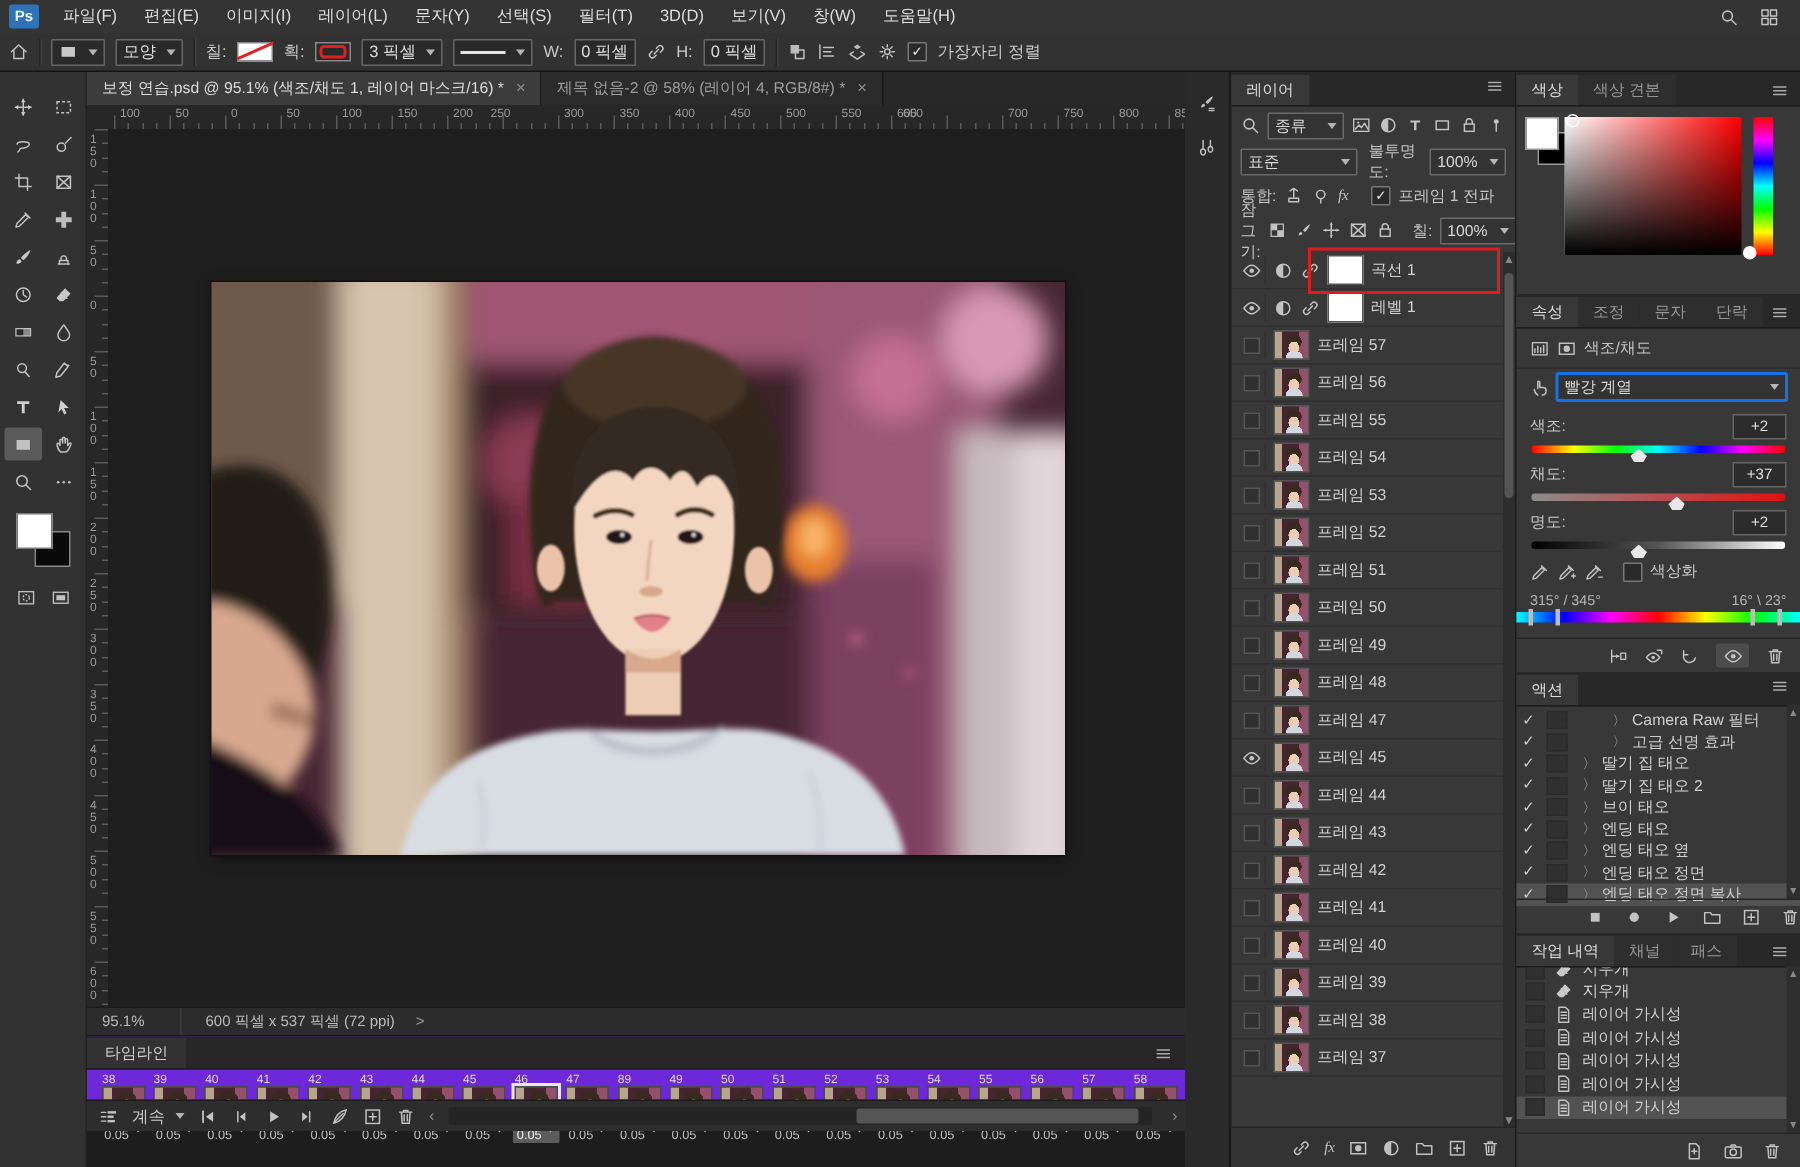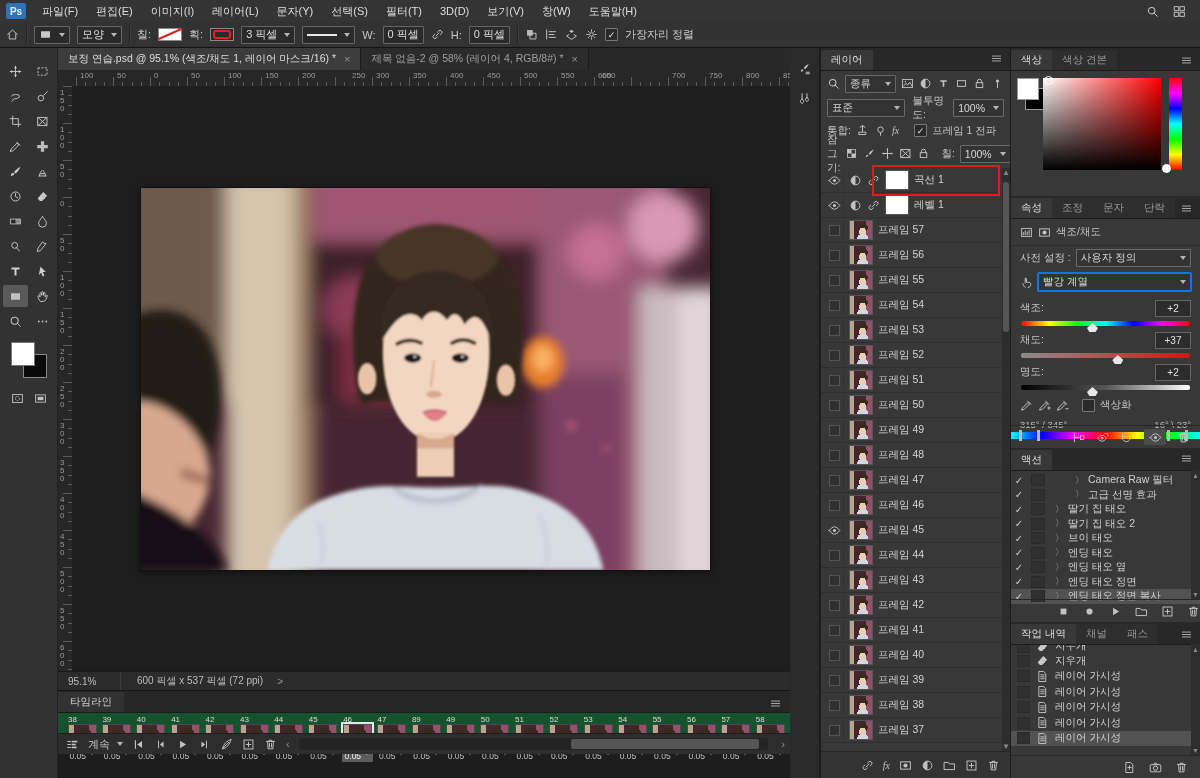--- a/index.html
+++ b/index.html
@@ -44,21 +44,21 @@
   .ruler-v{left:0;top:38px;width:14px;bottom:18px;background:#272727;border-right:1px solid #3a3a3a;position:absolute;overflow:hidden}
   .rlabel{position:absolute;top:1px;font-size:8px;color:#9a9a9a;letter-spacing:0}
   .rlabel-v{position:absolute;left:2px;font-size:8px;line-height:8px;color:#9a9a9a;white-space:pre-line}
   .rtick-h{position:absolute;bottom:0;width:1px;background:#5a5a5a}
   .rtick-v{position:absolute;right:0;height:1px;background:#5a5a5a}
   .viewport{left:14px;top:38px;right:0;bottom:18px;background:#1e1e1e;position:absolute;overflow:hidden}
   .photo{position:absolute;left:69px;top:102px;width:569px;height:382px;box-shadow:0 0 0 1px #111,0 2px 8px rgba(0,0,0,.5)}
   .statusbar{left:0;bottom:0;right:0;height:18px;background:#2c2c2c;border-top:1px solid #1a1a1a;position:absolute;display:flex;align-items:center;font-size:10px;color:#bbb}
   .statuszoom{width:52px;padding-left:10px;border-right:1px solid #3c3c3c;height:100%;display:flex;align-items:center}
   
-  .timeline{left:58px;top:690px;width:732px;height:64px;background:#14532d;border-top:1px solid #161616;box-sizing:border-box}
+  .timeline{left:58px;top:690px;width:732px;height:64px;background:#6d28d9;border-top:1px solid #161616;box-sizing:border-box}
   .tl-tabs{height:21px;background:#262626;border-bottom:1px solid #1b1b1b;display:flex;align-items:flex-end}
   .tl-tab{background:#323232;color:#d0d0d0;padding:3px 12px 3px 12px;font-size:10.5px}
   .tl-menu{margin-left:auto;padding-right:8px;color:#aaa}
   .tl-frames{display:flex;padding:2px 0 0 7px}
   .fr{width:34.4px;flex:none;display:flex;flex-direction:column;align-items:center;position:relative}
   .fr-num{align-self:flex-start;font-size:8px;color:#ddd;padding-left:3px;height:9px}
   .fr-thumb{width:27px;height:21px;border:1px solid #4a4a4a}
   .fr.sel .fr-thumb{outline:2px solid #e8e8e8}
   .fr-dur{margin-top:3px;font-size:8.5px;color:#c0c0c0;display:flex;align-items:flex-start;gap:2px;padding:1px 3px;border-radius:1px}
   .fr.sel .fr-dur{background:#5c5c5c;color:#f0f0f0}
@@ -481,21 +481,21 @@
         <span class="rlabel" style="left: 193px;">150</span>
         <span class="rtick-h" style="left: 189px; height: 9px;"></span>
         <span class="rtick-h" style="left: 198.25px; height: 4px;"></span>
         <span class="rtick-h" style="left: 207.5px; height: 4px;"></span>
         <span class="rtick-h" style="left: 216.75px; height: 4px;"></span>
         <span class="rlabel" style="left: 230px;">200</span>
         <span class="rtick-h" style="left: 226px; height: 9px;"></span>
         <span class="rtick-h" style="left: 235.25px; height: 4px;"></span>
         <span class="rtick-h" style="left: 244.5px; height: 4px;"></span>
         <span class="rtick-h" style="left: 253.75px; height: 4px;"></span>
-        <span class="rlabel" style="left: 280px;">250</span>
+        <span class="rlabel" style="left: 255px;">250</span>
         <span class="rtick-h" style="left: 263px; height: 9px;"></span>
         <span class="rtick-h" style="left: 272.25px; height: 4px;"></span>
         <span class="rtick-h" style="left: 281.5px; height: 4px;"></span>
         <span class="rtick-h" style="left: 290.75px; height: 4px;"></span>
         <span class="rlabel" style="left: 304px;">300</span>
         <span class="rtick-h" style="left: 300px; height: 9px;"></span>
         <span class="rtick-h" style="left: 309.25px; height: 4px;"></span>
         <span class="rtick-h" style="left: 318.5px; height: 4px;"></span>
         <span class="rtick-h" style="left: 327.75px; height: 4px;"></span>
         <span class="rlabel" style="left: 341px;">350</span>
@@ -1250,27 +1250,20 @@
         </div>
         <div class="layer-item">
           <span class="eyebox">
             <span class="ebx"></span>
           </span>
           <span class="lthumb thumb-photo"></span>
           <span class="lname">프레임 47</span>
         </div>
         <div class="layer-item">
           <span class="eyebox">
-            <span class="ebx"></span>
-          </span>
-          <span class="lthumb thumb-photo"></span>
-          <span class="lname">프레임 46</span>
-        </div>
-        <div class="layer-item">
-          <span class="eyebox">
             <span class="ico">
               <svg viewBox="0 0 16 16" width="13" height="13">
                 <path d="M1.5 8C4 4.8 6.2 3.5 8 3.5S12 4.8 14.5 8C12 11.2 9.8 12.5 8 12.5S4 11.2 1.5 8z" fill="none" stroke="currentColor" stroke-width="1.2" stroke-linecap="round" stroke-linejoin="round"></path>
                 <circle cx="8" cy="8" r="1.9" fill="currentColor"></circle>
               </svg>
             </span>
           </span>
           <span class="lthumb thumb-photo"></span>
           <span class="lname">프레임 45</span>
         </div>
@@ -1421,27 +1414,20 @@
         </span>
       <span class="ico">
           <svg viewBox="0 0 16 16" width="13" height="13">
             <rect x="2" y="3.5" width="12" height="9" fill="none" stroke="currentColor" stroke-width="1.2"></rect>
             <circle cx="8" cy="8" r="2.6" fill="currentColor"></circle>
           </svg>
         </span>
       <span>색조/채도</span>
     </div>
     <div class="prow" style="height:24px">
-      <span>사전 설정 :</span>
-      <span class="dd" style="flex:1">
-          <span>사용자 정의</span>
-          <span class="chev" style="margin-left:auto"></span>
-        </span>
-    </div>
-    <div class="prow" style="height:24px">
       <span class="ico">
           <svg viewBox="0 0 16 16" width="13" height="13">
             <path d="M6.4 14c-1.6-1-2.8-2.8-2.8-4.6M6.4 3.4v5.2M6.4 3.4c0-1.1 1.6-1.1 1.6 0v4.4h2.8c1.6 0 2.4 1 2.4 2.6 0 2-1.2 3.6-3.2 3.6" fill="none" stroke="currentColor" stroke-width="1.2" stroke-linecap="round" stroke-linejoin="round"></path>
           </svg>
         </span>
       <span class="dd" style="flex:1;border:1px solid #1473e6;box-shadow:0 0 0 1px #1473e6">
           <span>빨강 계열</span>
           <span class="chev" style="margin-left:auto"></span>
         </span>
     </div>

